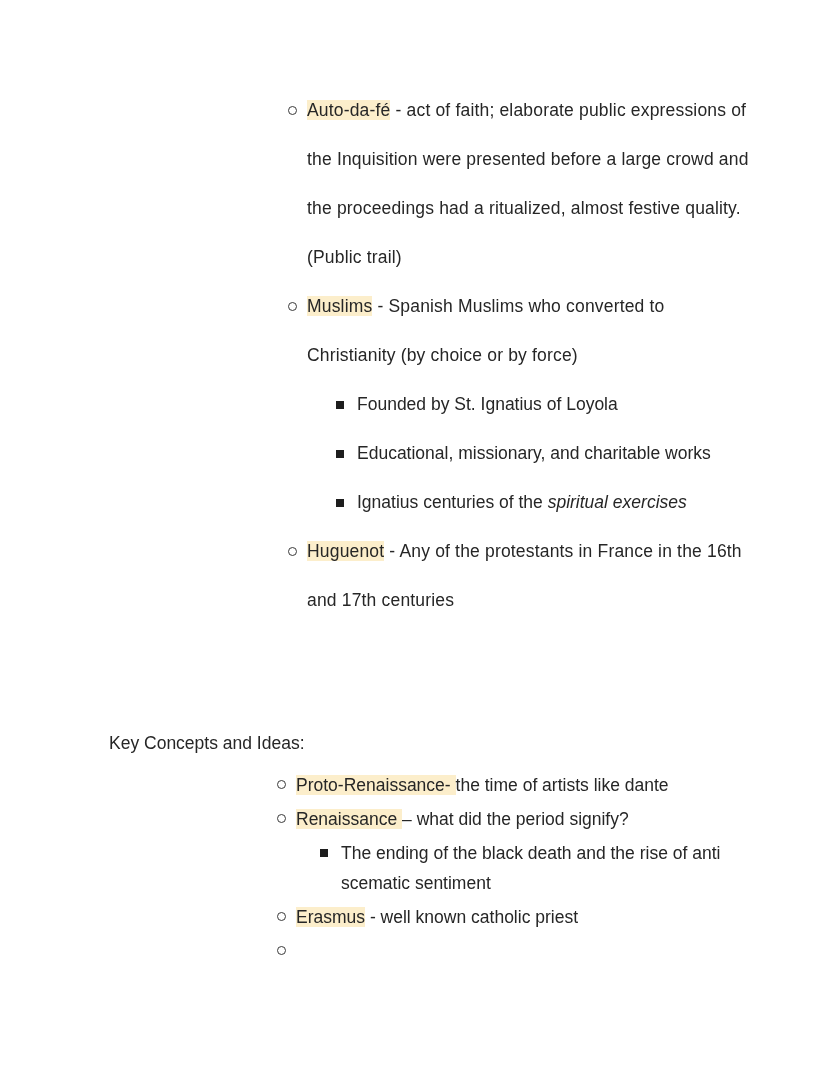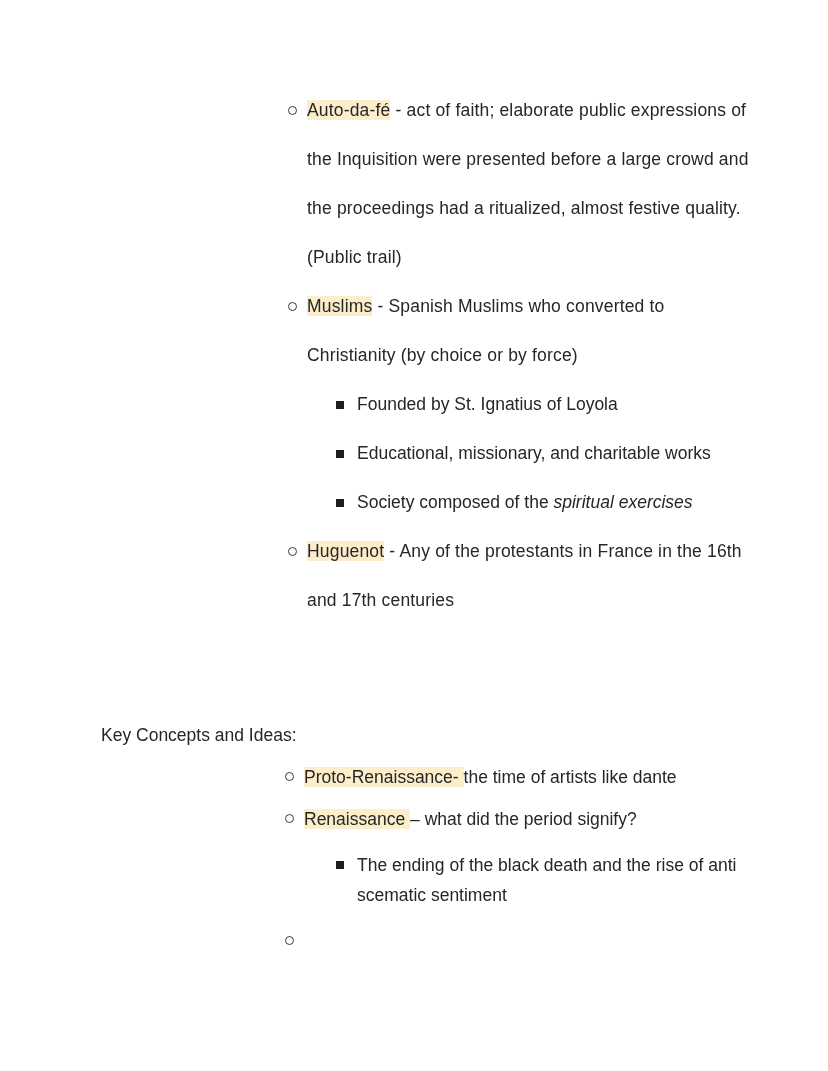--- a/index.html
+++ b/index.html
@@ -96,51 +96,51 @@
 
   
   #bottom-section {
     position: absolute;
     left: 0;
     top: 716px;
     width: 828px;
   }
 
   .section-heading {
-    margin: 4px;
+    margin: 12px;
     padding-left: 97px;
     font-size: 17.5px;
     line-height: 30px;
     font-weight: normal;
   }
 
   .lvl1-tight {
     position: relative;
-    margin: 12px;
+    margin: 4px;
     padding-left: 292px;
     padding-right: 88px;
     font-size: 17.5px;
     line-height: 30px;
   }
   .lvl1-tight .bullet {
     left: 273px;
     top: 10px;
   }
 
   
   .lvl1-tight.row-hl {
     background: #fceecb;
     width: 584px;
     padding-right: 0;
     box-sizing: content-box;
   }
 
   .lvl2-tight {
     position: relative;
-    margin: 16px;
+    margin: 0;
     padding-left: 341px;
     padding-right: 52px;
     font-size: 17.5px;
     line-height: 30px;
   }
   .lvl2-tight .bullet {
     left: 320px;
     top: 11px;
   }
 
@@ -164,21 +164,21 @@
 
     <p class="row lvl2-wide">
       <span class="bullet bullet-square"></span><span>Founded by St. Ignatius of Loyola</span>
     </p>
 
     <p class="row lvl2-wide">
       <span class="bullet bullet-square"></span><span>Educational, missionary, and charitable works</span>
     </p>
 
     <p class="row lvl2-wide">
-      <span class="bullet bullet-square"></span><span>Society composed of the </span><em class="it">spiritual exercises</em><span></span>
+      <span class="bullet bullet-square"></span><span>Ignatius centuries of the </span><em class="it">spiritual exercises</em><span></span>
     </p>
 
     <p class="row lvl1-wide">
       <span class="bullet bullet-circle"></span><span class="hl">Huguenot</span><span> - Any of the protestants in France in the 16th and 17th centuries</span>
     </p>
 
   </div>
 
   <div id="bottom-section">
 
@@ -189,20 +189,23 @@
     </p>
 
     <p class="row lvl1-tight">
       <span class="bullet bullet-circle"></span><span class="hl">Renaissance </span><span>– what did the period signify?</span>
     </p>
 
     <p class="row lvl2-tight">
       <span class="bullet bullet-square"></span><span>The ending of the black death and the rise of anti scematic sentiment</span>
     </p>
 
+    <p class="row lvl1-tight">
+      <span class="bullet bullet-circle"></span><span class="hl">Erasmus</span><span> - well known catholic priest</span>
+    </p>
 
     <p class="row lvl1-tight row-hl">
       <span class="bullet bullet-circle"></span>
     </p>
 
     <div class="spacer-12"></div>
 
 
   </div>
 

